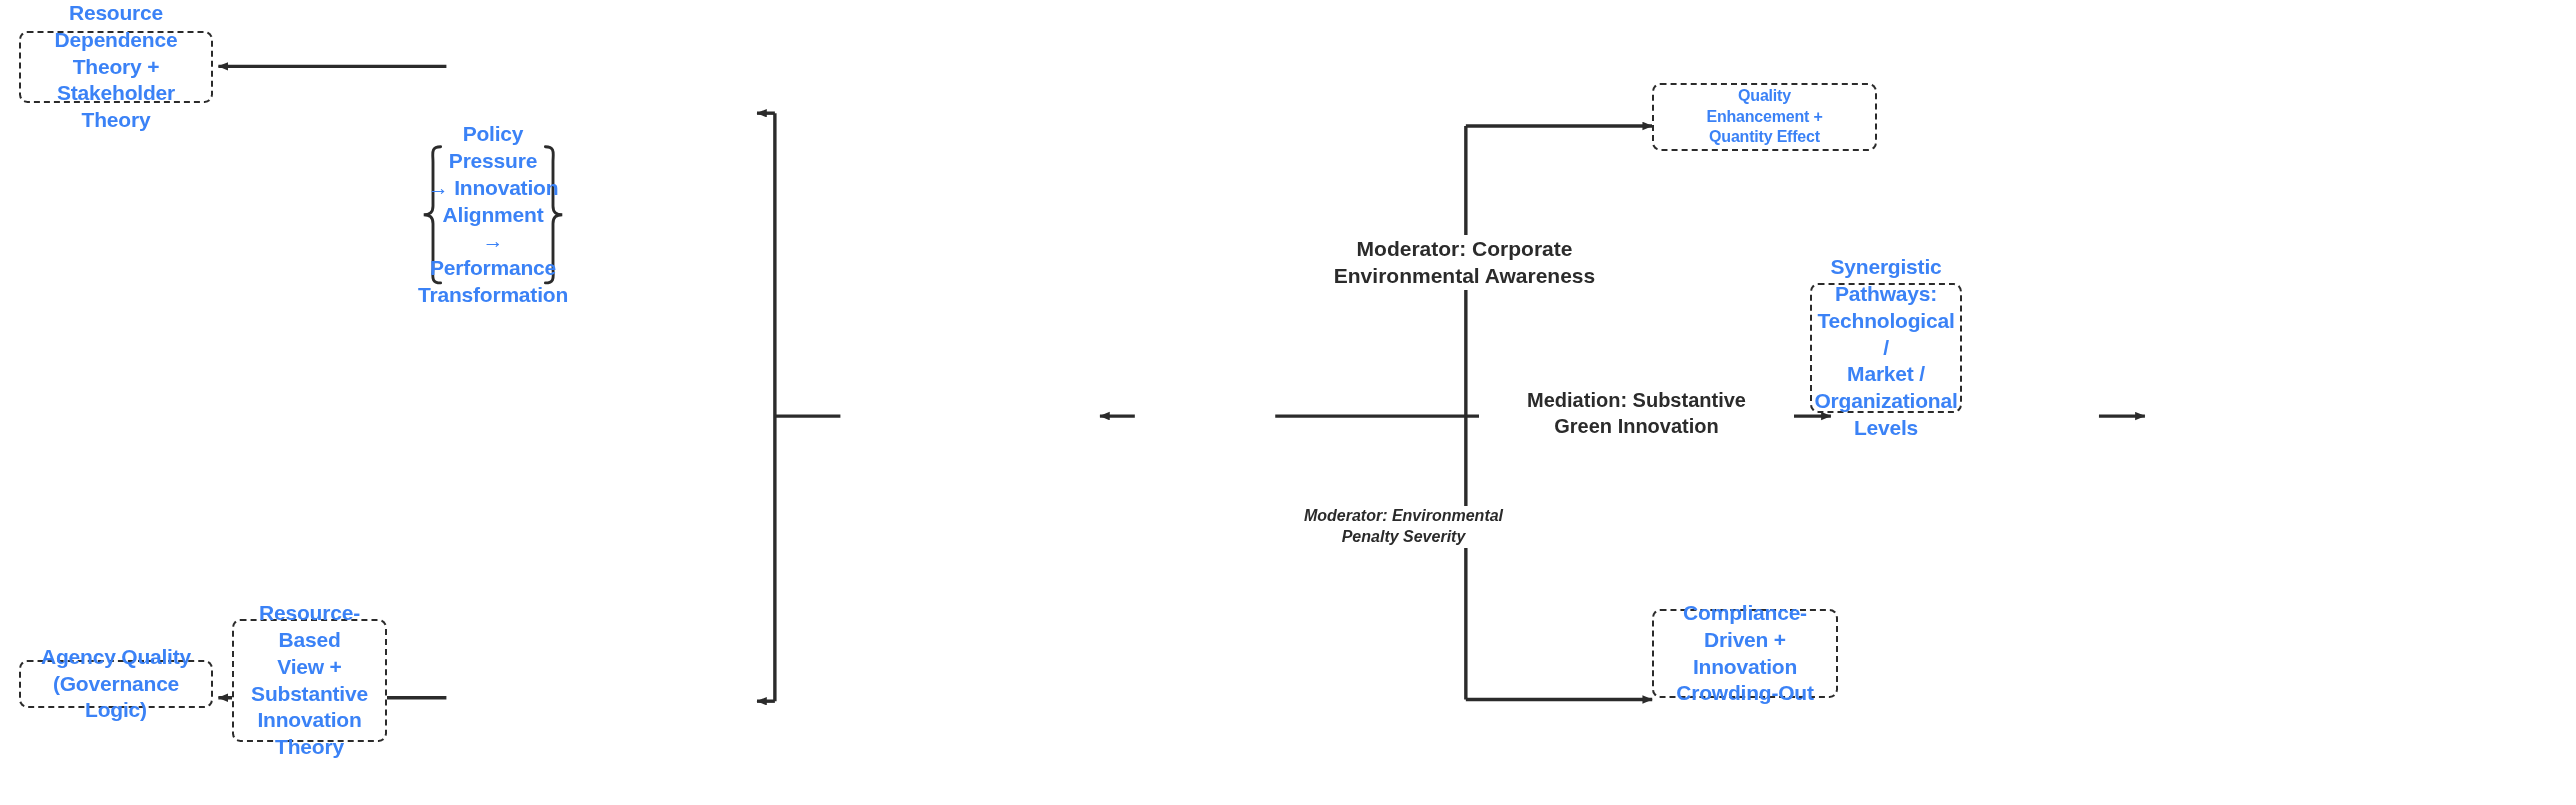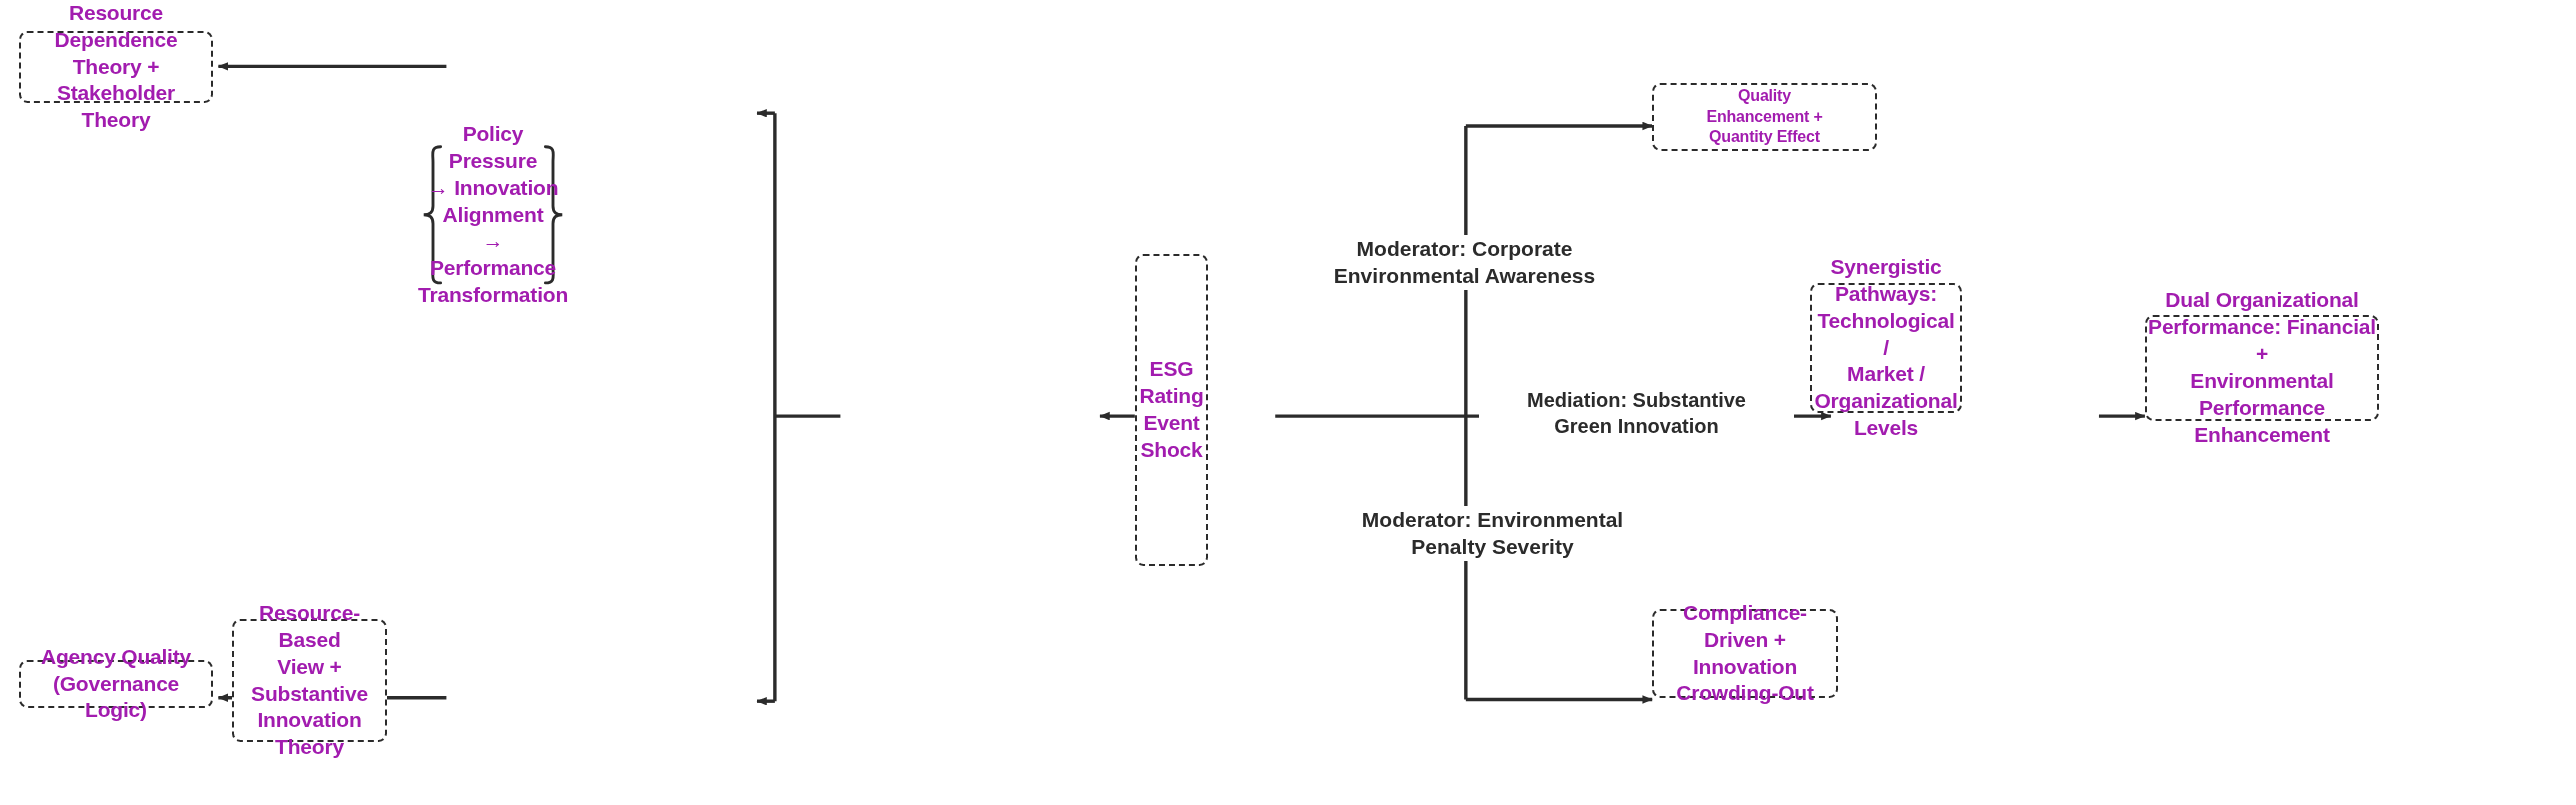--- a/index.html
+++ b/index.html
@@ -23,21 +23,21 @@
     height: 805px;
     pointer-events: none;
   }
   .node {
     position: absolute;
     box-sizing: border-box;
     display: flex;
     align-items: center;
     justify-content: center;
     text-align: center;
-    color: #a21caf;
+    color: #3b82f6;
     font-weight: bold;
     line-height: 1.28;
     letter-spacing: -0.2px;
     white-space: pre-line;
   }
   .dashed-node {
     border: 2.6px dashed #2b2b2b;
     border-radius: 8.5px;
     background: #ffffff;
   }
@@ -126,49 +126,36 @@
     <svg class="brace-right" viewBox="0 0 26 165" preserveAspectRatio="none">
       <path d="M4,2 C16,2 13,10 13,20 L13,72 C13,80 17,82.5 24,82.5 C17,82.5 13,85 13,93 L13,145 C13,155 16,163 4,163" fill="none" stroke="#2b2b2b" stroke-width="3.4" stroke-linecap="round"></path>
     </svg>
     <span class="brace-label">Policy Pressure
 → Innovation
 Alignment
 → Performance
 Transformation</span>
   </div>
 
-  <div class="node dashed-node" style="left:1135px; top:254px; width:73px; height:44px; height:312px; font-size:21px;">
-    <span>ESG
-Rating
-Event
-Shock</span>
-  </div>
 
   <div class="node dashed-node" style="left:1652px; top:83px; width:225px; height:68px; font-size:16px;">
     <span>Quality
 Enhancement +
 Quantity Effect</span>
   </div>
 
   <div class="node dashed-node" style="left:1810px; top:283px; width:152px; height:130px; font-size:21px;">
     <span>Synergistic
 Pathways:
 Technological /
 Market /
 Organizational
 Levels</span>
   </div>
 
-  <div class="node dashed-node" style="left:2145px; top:315px; width:234px; height:106px; font-size:21px;">
-    <span>Dual Organizational
-Performance: Financial +
-Environmental
-Performance
-Enhancement</span>
-  </div>
 
   <div class="node dashed-node" style="left:1652px; top:609px; width:186px; height:89px; font-size:21px;">
     <span>Compliance-
 Driven +
 Innovation
 Crowding-Out</span>
   </div>
 
   <div class="node dashed-node" style="left:19px; top:660px; width:194px; height:48px; font-size:21px;">
     <span>Agency Quality
@@ -182,17 +169,17 @@
 Innovation
 Theory</span>
   </div>
 
   <div class="edge-label" style="left:1273px; top:235px; width:383px; font-size:21px;">Moderator: Corporate
 Environmental Awareness</div>
 
   <div class="edge-label" style="left:1479px; top:387px; width:315px; font-size:20px; text-align:center; padding-left:0;">Mediation: Substantive
 Green Innovation</div>
 
-  <div class="edge-label" style="left:1305px; top:506px; width:375px; font-size:21px;">Moderator: Environmental
+  <div class="edge-label" style="left:1216px; top:506px; width:375px; font-size:16px;font-style:italic;">Moderator: Environmental
 Penalty Severity</div>
 
 </div>
 
 
 </body></html>

